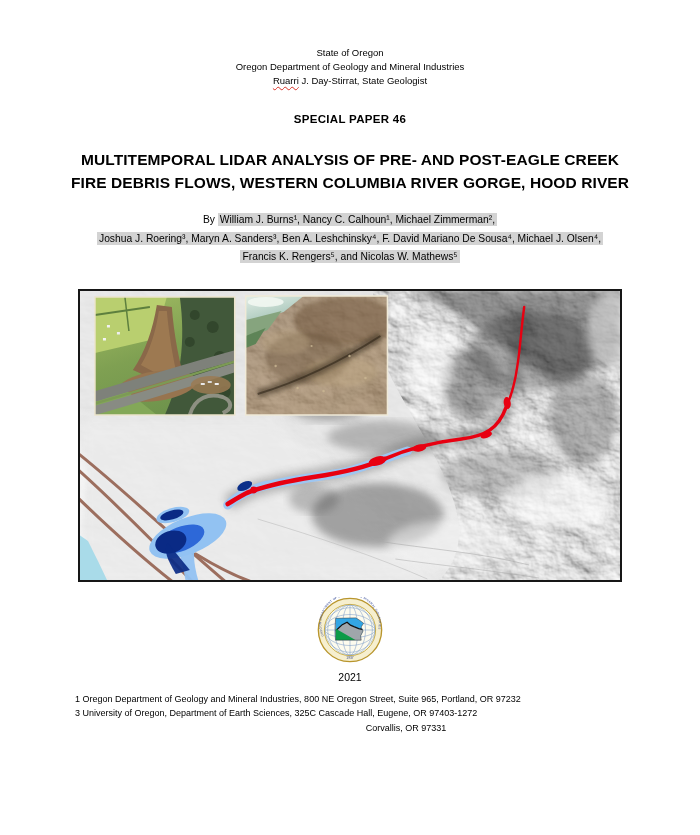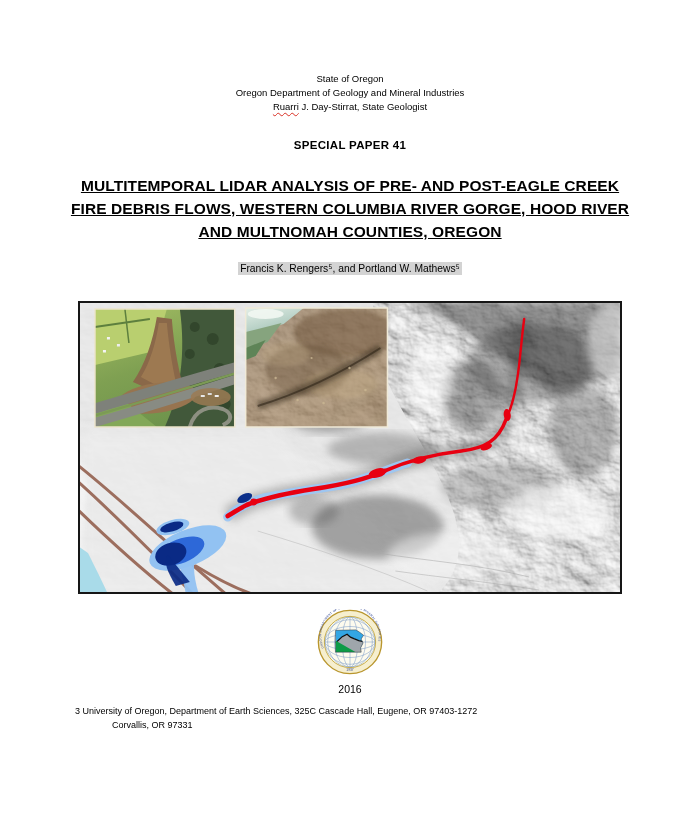--- a/index.html
+++ b/index.html
@@ -2,52 +2,53 @@
 <html><head>
 <meta charset="utf-8">
 <style>
   html,body{margin:0;padding:0;}
   body{
     width:700px;height:835px;overflow:hidden;background:#ffffff;color:#000;
     font-family:"Liberation Sans","DejaVu Sans",sans-serif;
     -webkit-font-smoothing:antialiased;
   }
   .center{text-align:center;}
-  .header{margin-top:72px;font-size:9.5px;line-height:14px;}
+  .header{margin-top:46px;font-size:9.5px;line-height:14px;}
   .misspell{text-decoration:underline wavy #d93025 1px;text-underline-offset:2px;text-align:right;}
   .series{margin-top:25px;font-size:11.5px;font-weight:bold;letter-spacing:.3px;}
-  .title{margin-top:23px;font-size:15.5px;line-height:23px;font-weight:bold;letter-spacing:.1px;text-decoration:underline;}
+  .title{margin-top:23px;font-size:15.5px;line-height:23px;font-weight:bold;letter-spacing:.1px;}
   .authors{margin-top:17px;font-size:10.3px;line-height:18.5px;white-space:nowrap;}
   .hl{background:#d3d3d3;padding:1px 2px;}
   .figwrap{width:544px;height:293px;margin:22px auto 0;}
   .figwrap svg{display:block;}
   .sealwrap{width:66px;height:66px;margin:15px auto 0;}
   .year{margin-top:8px;font-size:10.5px;}
   .footnotes{margin:9px 0 0 75px;font-size:9px;line-height:14.6px;white-space:nowrap;}
-  .fn-indent{padding-left:37px;}
+  .fn-indent{padding-left:37px;text-align:center;}
 </style>
 </head>
 <body>
 
 <div class="center header">
   <div>State of Oregon</div>
   <div>Oregon Department of Geology and Mineral Industries</div>
   <div><span class="misspell">Ruarri</span><span> J. Day-Stirrat, State Geologist</span></div>
 </div>
 
-<div class="center series">SPECIAL PAPER 41</div>
+<div class="center series">SPECIAL PAPER 46</div>
 
 <div class="center title">
   <div>MULTITEMPORAL LIDAR ANALYSIS OF PRE- AND POST-EAGLE CREEK</div>
   <div>FIRE DEBRIS FLOWS, WESTERN COLUMBIA RIVER GORGE, HOOD RIVER</div>
-  <div>AND MULTNOMAH COUNTIES, OREGON</div>
 </div>
 
 <div class="center authors">
-  <div><span class="hl">Francis K. Rengers⁵, and Portland W. Mathews⁵</span></div>
+  <div><span>By </span><span class="hl">William J. Burns¹, Nancy C. Calhoun¹, Michael Zimmerman²,</span></div>
+  <div><span class="hl">Joshua J. Roering³, Maryn A. Sanders³, Ben A. Leshchinsky⁴, F. David Mariano De Sousa⁴, Michael J. Olsen⁴,</span></div>
+  <div><span class="hl">Francis K. Rengers⁵, and Nicolas W. Mathews⁵</span></div>
 </div>
 
 <div class="figwrap">
 <svg viewBox="0 0 545 293" width="544" height="293" preserveAspectRatio="none">
   <defs>
     <filter id="relief" x="-5%" y="-5%" width="110%" height="110%">
       <feTurbulence type="fractalNoise" baseFrequency="0.012 0.02" numOctaves="5" seed="11" result="n"></feTurbulence>
       <feDiffuseLighting in="n" surfaceScale="2.6" diffuseConstant="1.05" lighting-color="#ffffff">
         <feDistantLight azimuth="315" elevation="55"></feDistantLight>
       </feDiffuseLighting>
@@ -252,18 +253,19 @@
     <rect x="18" y="21" width="31" height="24" fill="#33a6e4"></rect>
     <path d="M19,35 L26,28.5 L31,26 L34.5,29 L38,30.5 L43,32.5 L48,33.5 L48,45 L19,45 Z" fill="#9fa6ab"></path>
     <path d="M19,35 L26,28.5 L31,26 L34.5,29 L38,30.5 L43,32.5 L48,33.5" stroke="#111" stroke-width="1.3" fill="none"></path>
     <path d="M19,32.5 L40,44.5 L19,44.5 Z" fill="#0c9b47"></path>
   </g>
   <path d="M19,22 L40,21.5 L44,24 L48,27 L45.5,31 L47.5,35 L45,40 L45.5,44.5 L19,44.5 Z" fill="none" stroke="#333" stroke-width="0.5"></path>
   <text x="34" y="63.4" text-anchor="middle" font-size="3.4" fill="#2a3f8f">1937</text>
 </svg>
 </div>
 
-<div class="center year">2016</div>
+<div class="center year">2021</div>
 
 <div class="footnotes">
+  <div>1 Oregon Department of Geology and Mineral Industries, 800 NE Oregon Street, Suite 965, Portland, OR 97232</div>
   <div>3 University of Oregon, Department of Earth Sciences, 325C Cascade Hall, Eugene, OR 97403-1272</div>
   <div class="fn-indent">Corvallis, OR 97331</div>
 </div>
 
 </body></html>

